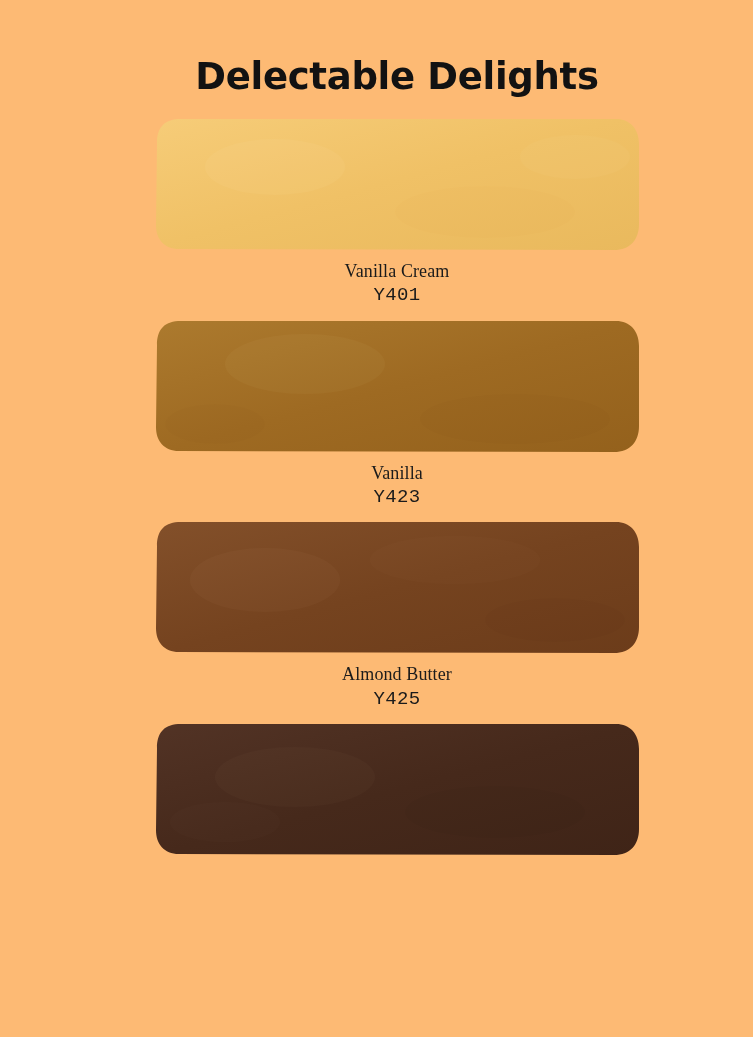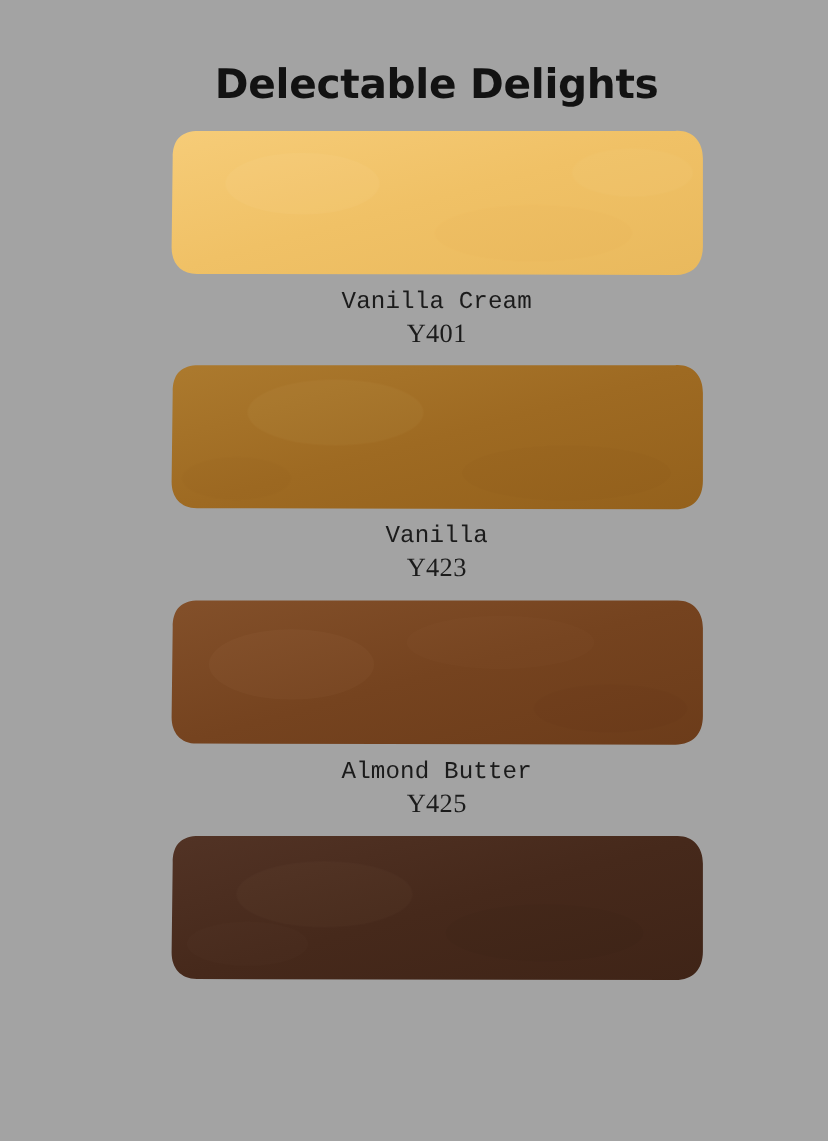--- a/index.html
+++ b/index.html
@@ -11,21 +11,21 @@
     height: 1037px;
     background: #ffffff;
     font-family: "Liberation Sans", sans-serif;
     overflow: hidden;
   }
 
   .palette-page {
     position: relative;
     width: 753px;
     height: 1037px;
-    background: #a3a3a3;
+    background: #fdba74;
     box-sizing: border-box;
     padding-left: 41px;
   }
 
   .palette-title {
     width: 100%;
     text-align: center;
     font-family: "DejaVu Sans", sans-serif;
     font-weight: bold;
     font-size: 37px;
@@ -64,30 +64,30 @@
   }
 
   .swatch-labels {
     text-align: center;
     padding-top: 9px;
     line-height: 1.32;
   }
 
   .swatch-name {
     display: block;
-    font-family: Liberation Mono, monospace;
-    font-size: 22px;
+    font-family: Liberation Serif, serif;
+    font-size: 18px;
     color: #1b1b1b;
     letter-spacing: 0.1px;
   }
 
   .swatch-code {
     display: block;
-    font-family: Liberation Serif, serif;
-    font-size: 24px;
+    font-family: Liberation Mono, monospace;
+    font-size: 19px;
     color: #1b1b1b;
     letter-spacing: 0.3px;
   }
 
   
   .chip-texture {
     mix-blend-mode: soft-light;
     opacity: 0.5;
   }
 </style>

